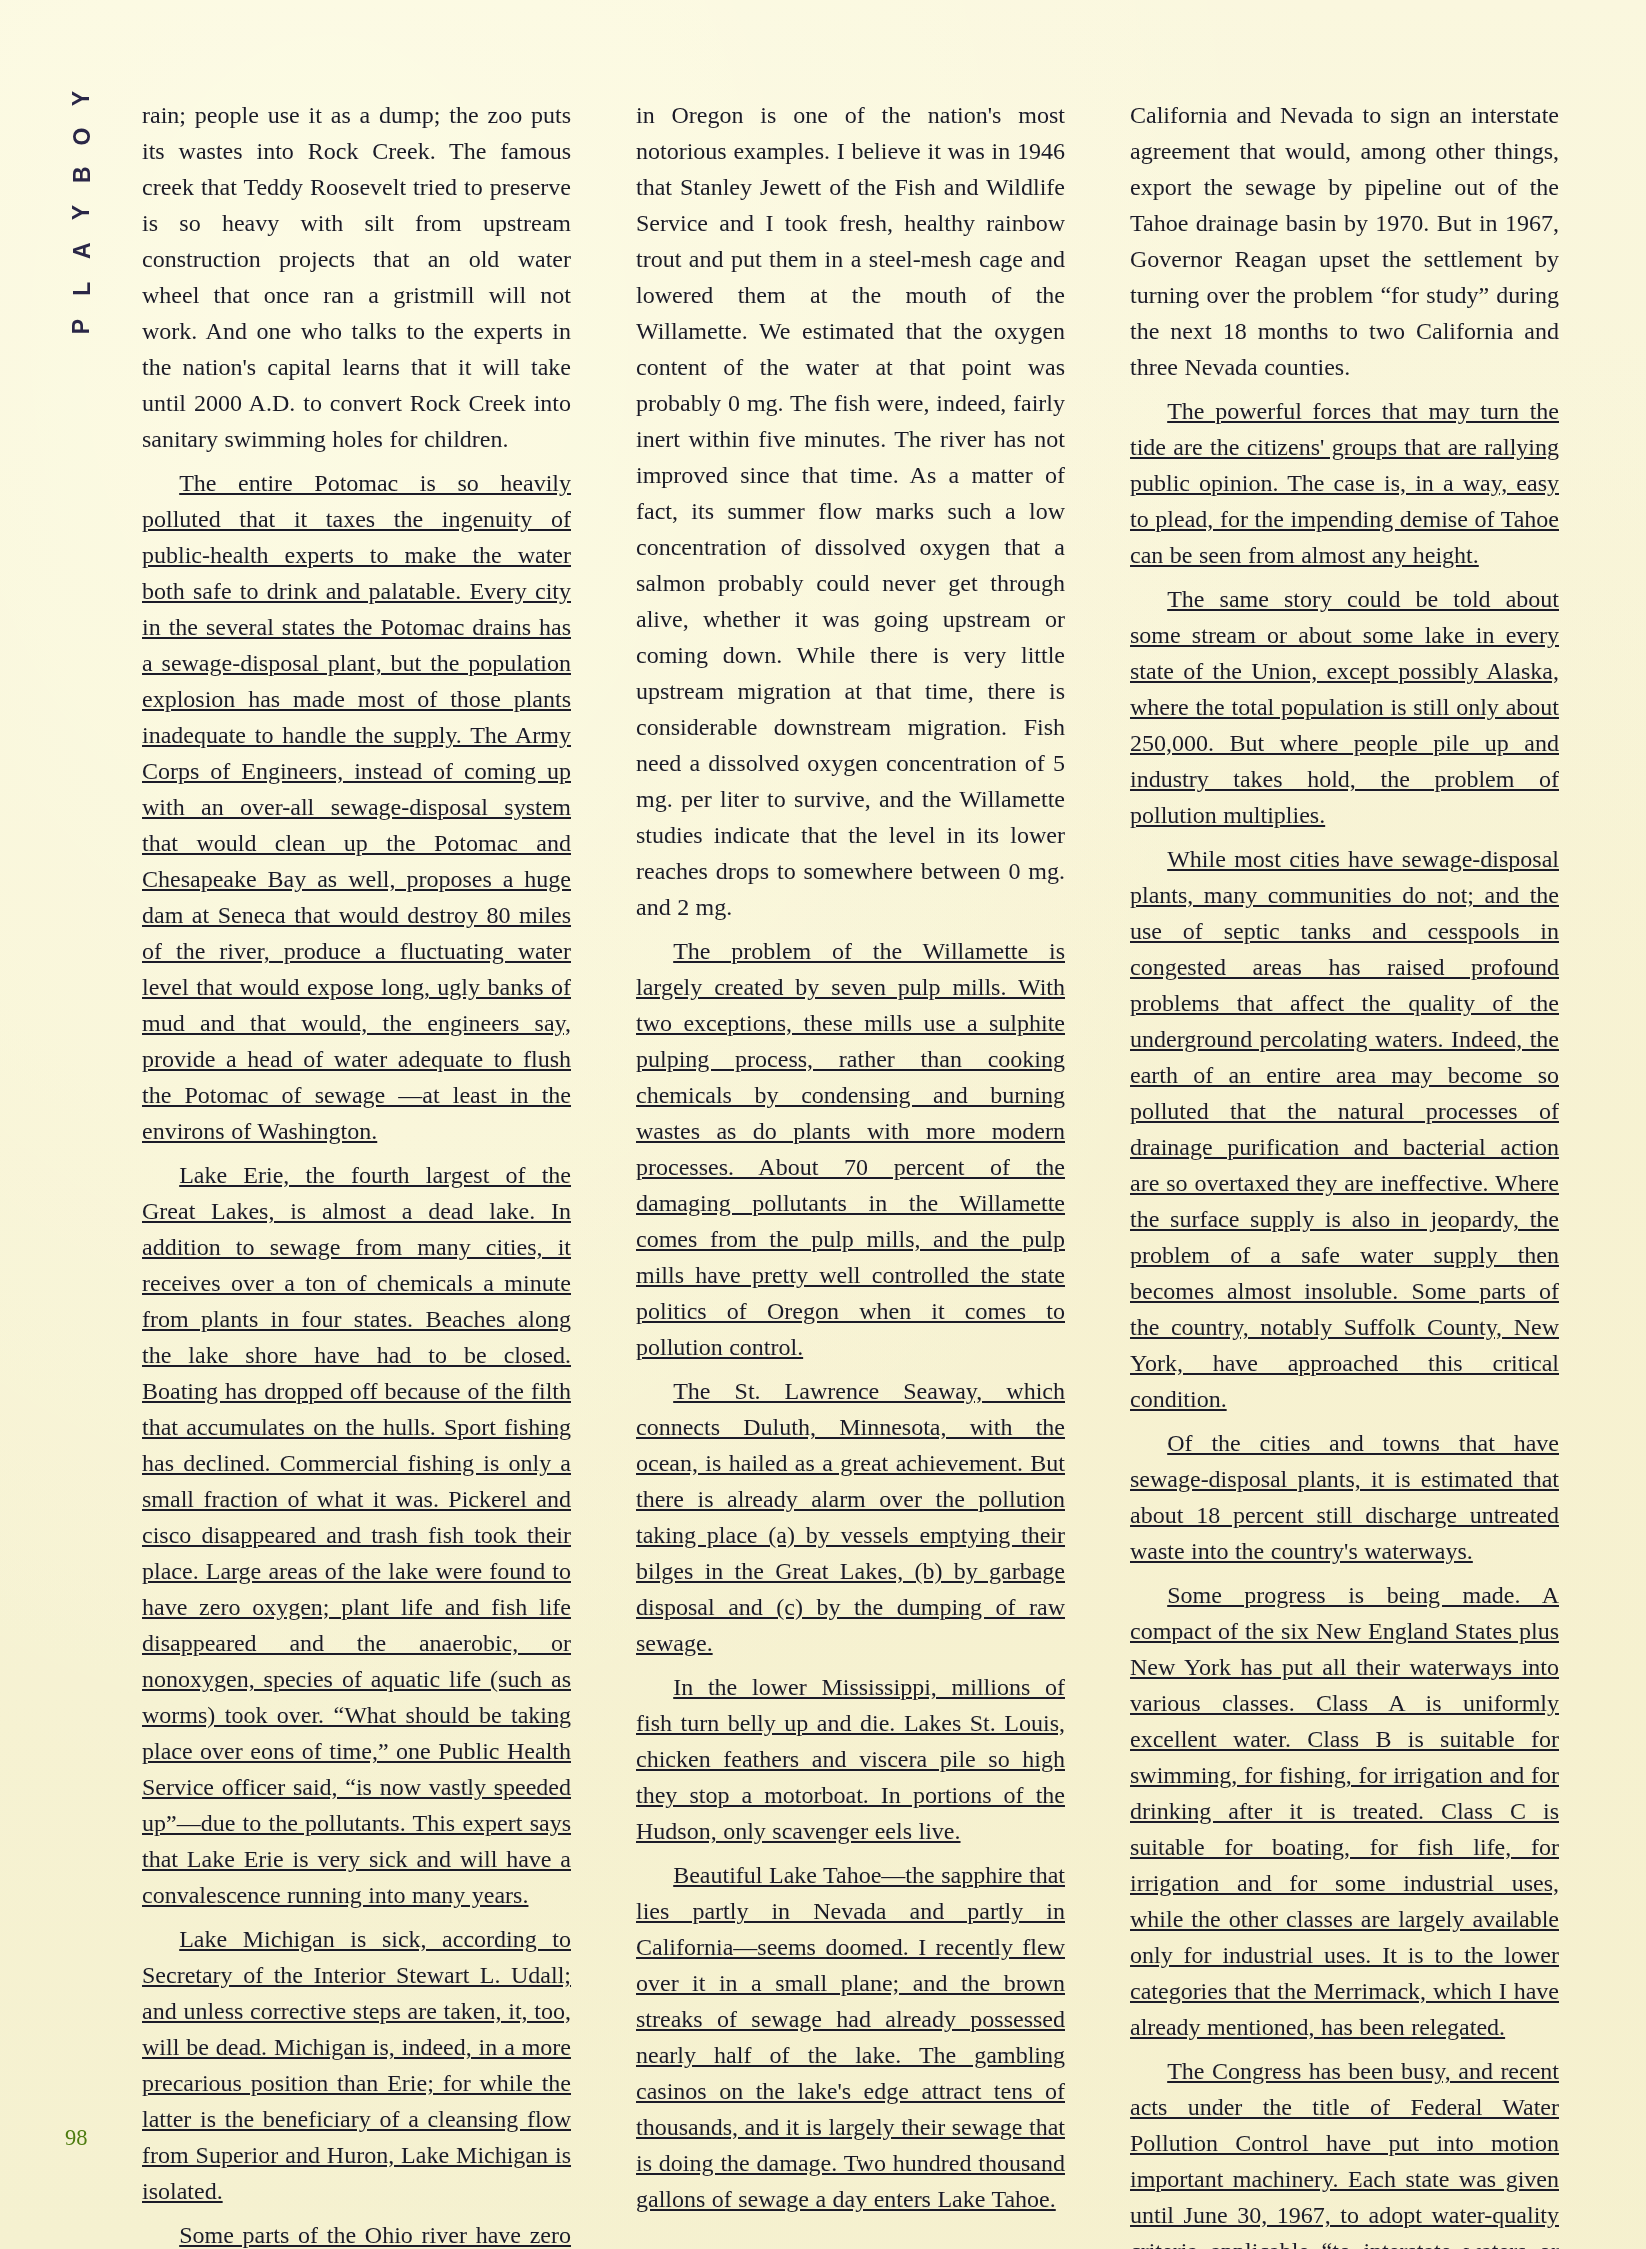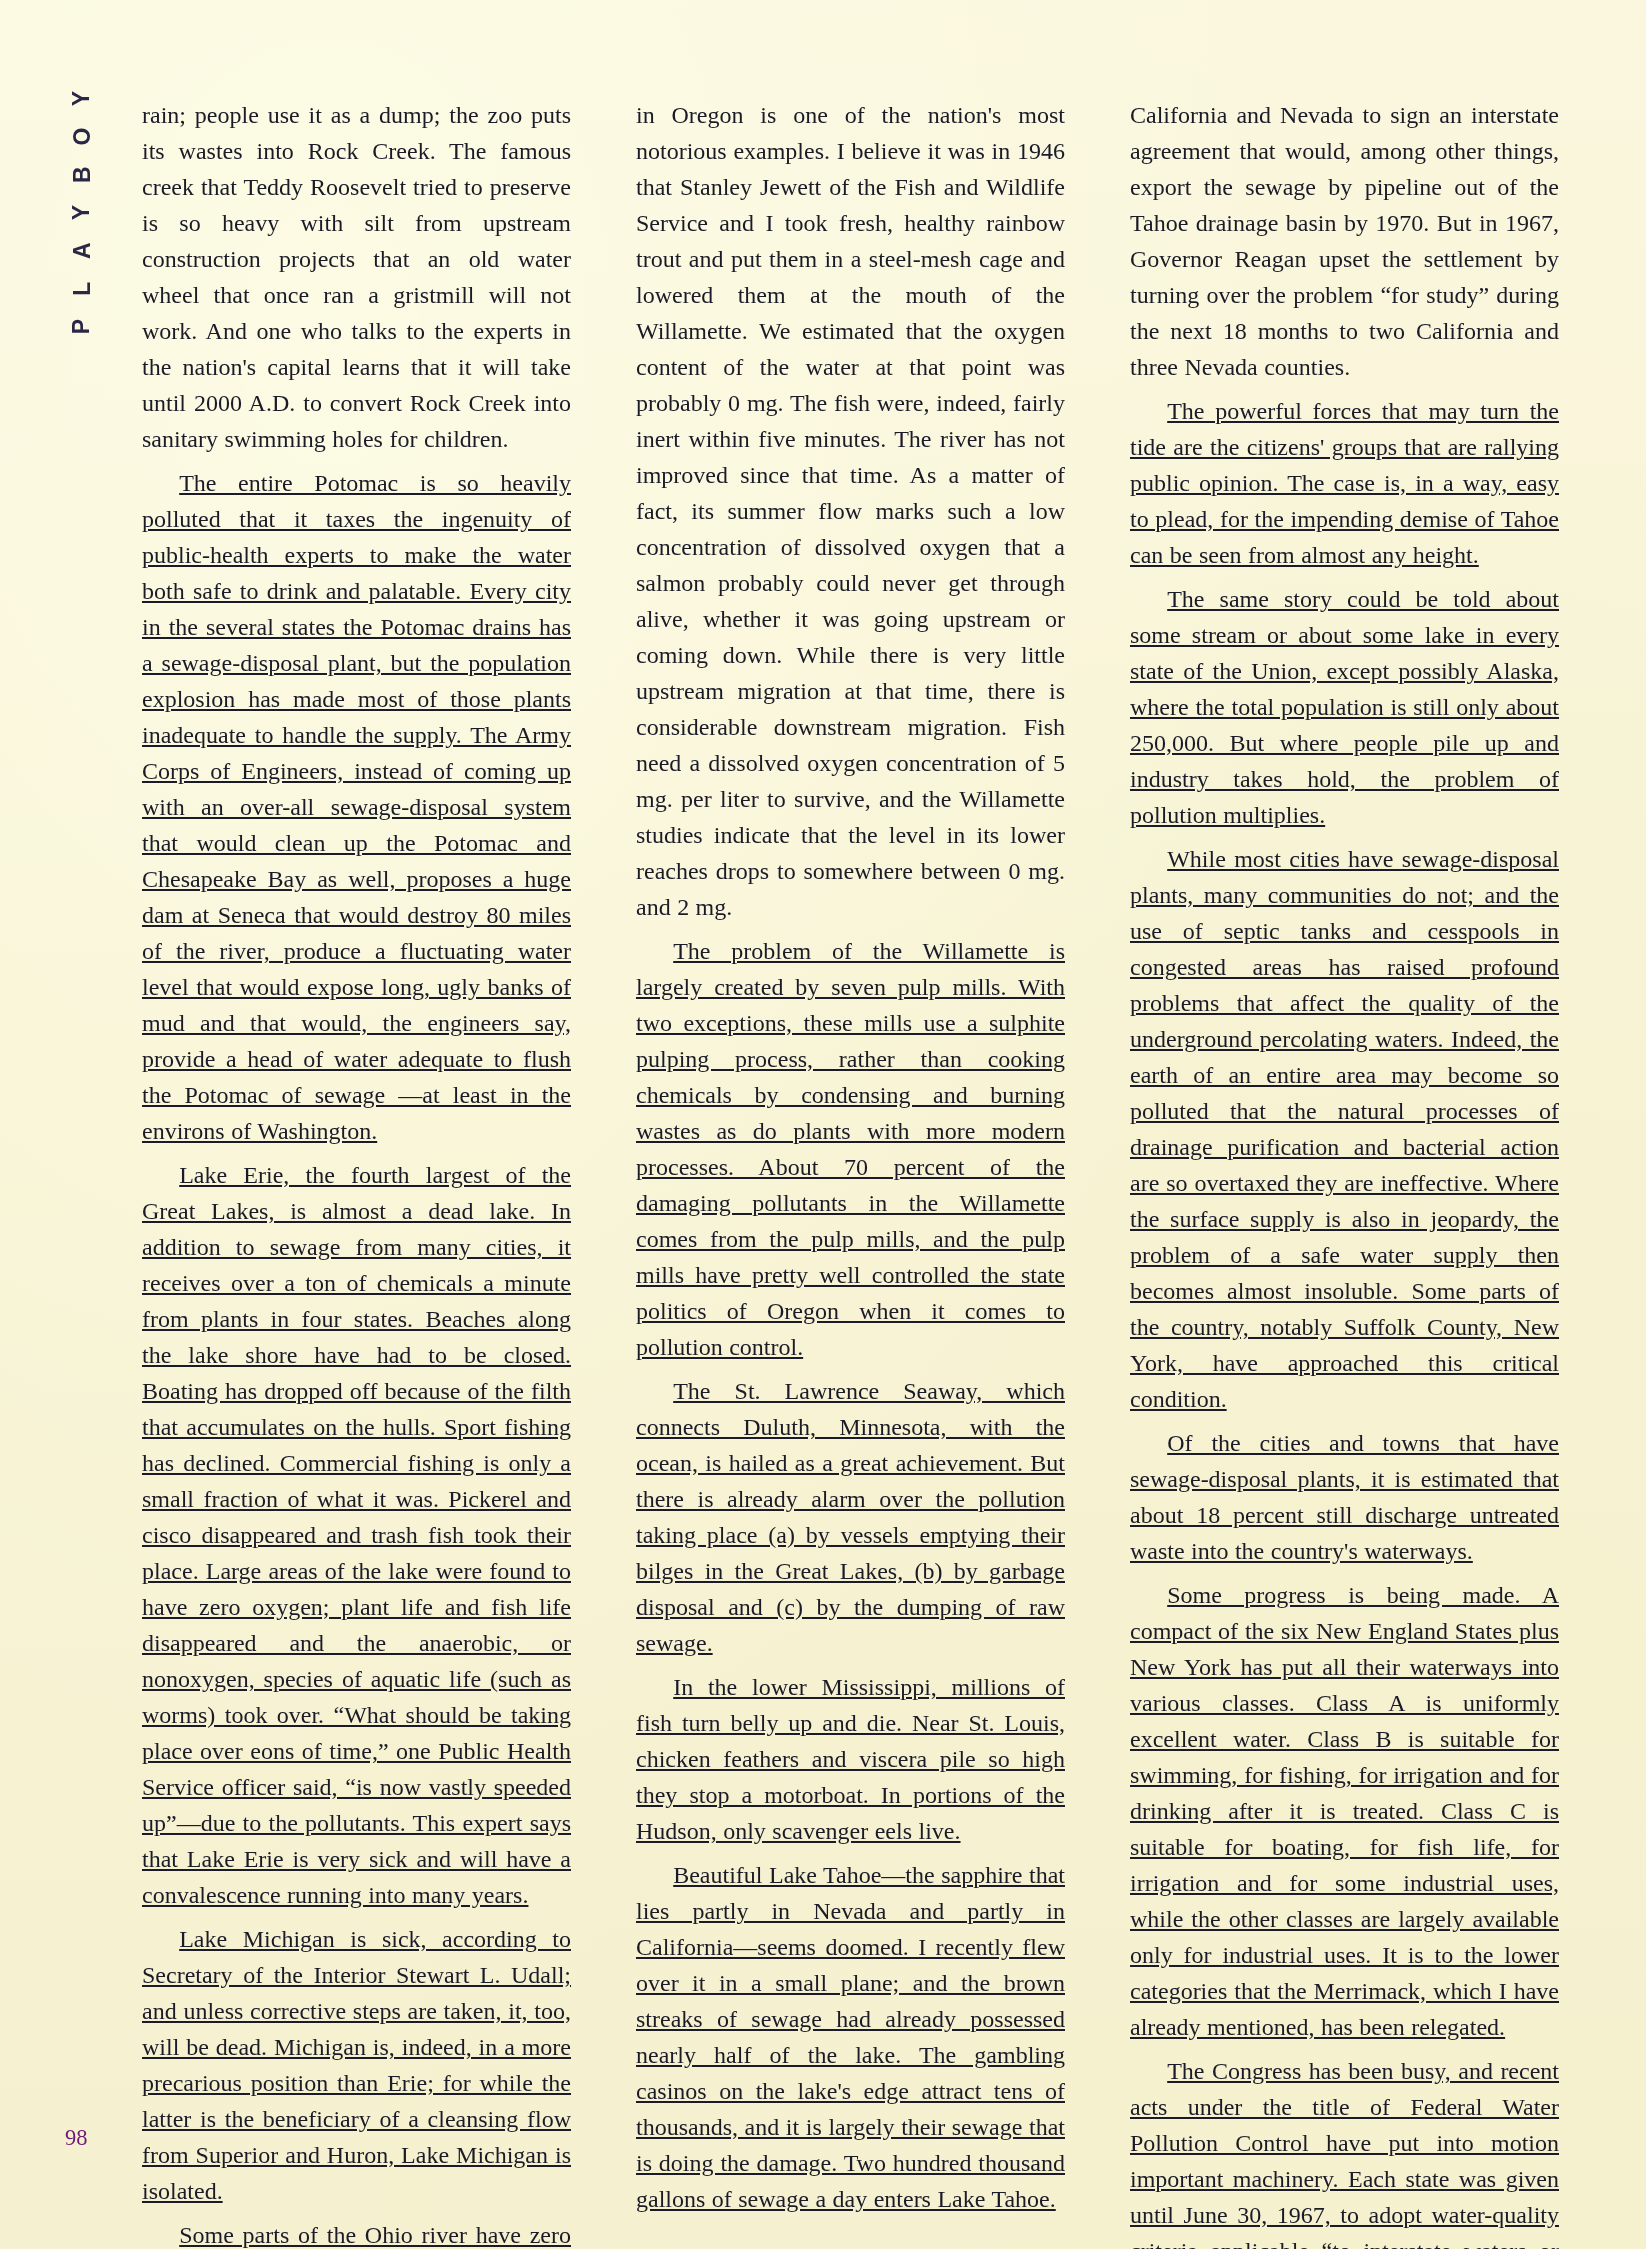--- a/index.html
+++ b/index.html
@@ -81,21 +81,21 @@
     text-indent: 0;
   }
 
   
   .folio {
     position: absolute;
     left: 65px;
     top: 2127px;
     font-size: 22.5px;
     line-height: 1;
-    color: #701a75;
+    color: #4d7c0f;
     z-index: 3;
     font-family: "Liberation Serif", "DejaVu Serif", serif;
   }
 </style>
 </head>
 <body>
 
 <div class="page">
   <div class="paper-tone"></div>
 
@@ -117,21 +117,21 @@
       <p>Lake Erie, the fourth largest of the Great Lakes, is almost a dead lake. In addition to sewage from many cities, it receives over a ton of chemicals a minute from plants in four states. Beaches along the lake shore have had to be closed. Boating has dropped off because of the filth that accumulates on the hulls. Sport fishing has declined. Commercial fishing is only a small fraction of what it was. Pickerel and cisco disappeared and trash fish took their place. Large areas of the lake were found to have zero oxygen; plant life and fish life disappeared and the anaerobic, or nonoxygen, species of aquatic life (such as worms) took over. “What should be taking place over eons of time,” one Public Health Service officer said, “is now vastly speeded up”—due to the pollutants. This expert says that Lake Erie is very sick and will have a convalescence running into many years.</p>
       <p>Lake Michigan is sick, according to Secretary of the Interior Stewart L. Udall; and unless corrective steps are taken, it, too, will be dead. Michigan is, indeed, in a more precarious position than Erie; for while the latter is the beneficiary of a cleansing flow from Superior and Huron, Lake Michigan is isolated.</p>
       <p>Some parts of the Ohio river have zero oxygen and not even the hardy trash fish can live there. At a zero oxygen level, a river becomes septic. A healthy river, the experts say, must have five parts of oxygen per million parts of water. When it has two parts per million, it has “the minimum quality which can be tolerated” for fish life.</p>
 
     </div>
 
     <div class="col">
       <p class="no-indent">in Oregon is one of the nation's most notorious examples. I believe it was in 1946 that Stanley Jewett of the Fish and Wildlife Service and I took fresh, healthy rainbow trout and put them in a steel-mesh cage and lowered them at the mouth of the Willamette. We estimated that the oxygen content of the water at that point was probably 0 mg. The fish were, indeed, fairly inert within five minutes. The river has not improved since that time. As a matter of fact, its summer flow marks such a low concentration of dissolved oxygen that a salmon probably could never get through alive, whether it was going upstream or coming down. While there is very little upstream migration at that time, there is considerable downstream migration. Fish need a dissolved oxygen concentration of 5 mg. per liter to survive, and the Willamette studies indicate that the level in its lower reaches drops to somewhere between 0 mg. and 2 mg.</p>
       <p>The problem of the Willamette is largely created by seven pulp mills. With two exceptions, these mills use a sulphite pulping process, rather than cooking chemicals by condensing and burning wastes as do plants with more modern processes. About 70 percent of the damaging pollutants in the Willamette comes from the pulp mills, and the pulp mills have pretty well controlled the state politics of Oregon when it comes to pollution control.</p>
       <p>The St. Lawrence Seaway, which connects Duluth, Minnesota, with the ocean, is hailed as a great achievement. But there is already alarm over the pollution taking place (a) by vessels emptying their bilges in the Great Lakes, (b) by garbage disposal and (c) by the dumping of raw sewage.</p>
-      <p>In the lower Mississippi, millions of fish turn belly up and die. Near St. Louis, chicken feathers and viscera pile so high they stop a motorboat. In portions of the Hudson, only scavenger eels live.</p>
+      <p>In the lower Mississippi, millions of fish turn belly up and die. Lakes St. Louis, chicken feathers and viscera pile so high they stop a motorboat. In portions of the Hudson, only scavenger eels live.</p>
       <p>Beautiful Lake Tahoe—the sapphire that lies partly in Nevada and partly in California—seems doomed. I recently flew over it in a small plane; and the brown streaks of sewage had already possessed nearly half of the lake. The gambling casinos on the lake's edge attract tens of thousands, and it is largely their sewage that is doing the damage. Two hundred thousand gallons of sewage a day enters Lake Tahoe.</p>
 
     </div>
 
     <div class="col">
       <p class="no-indent">California and Nevada to sign an interstate agreement that would, among other things, export the sewage by pipeline out of the Tahoe drainage basin by 1970. But in 1967, Governor Reagan upset the settlement by turning over the problem “for study” during the next 18 months to two California and three Nevada counties.</p>
       <p>The powerful forces that may turn the tide are the citizens' groups that are rallying public opinion. The case is, in a way, easy to plead, for the impending demise of Tahoe can be seen from almost any height.</p>
       <p>The same story could be told about some stream or about some lake in every state of the Union, except possibly Alaska, where the total population is still only about 250,000. But where people pile up and industry takes hold, the problem of pollution multiplies.</p>
       <p>While most cities have sewage-disposal plants, many communities do not; and the use of septic tanks and cesspools in congested areas has raised profound problems that affect the quality of the underground percolating waters. Indeed, the earth of an entire area may become so polluted that the natural processes of drainage purification and bacterial action are so overtaxed they are ineffective. Where the surface supply is also in jeopardy, the problem of a safe water supply then becomes almost insoluble. Some parts of the country, notably Suffolk County, New York, have approached this critical condition.</p>
       <p>Of the cities and towns that have sewage-disposal plants, it is estimated that about 18 percent still discharge untreated waste into the country's waterways.</p>

